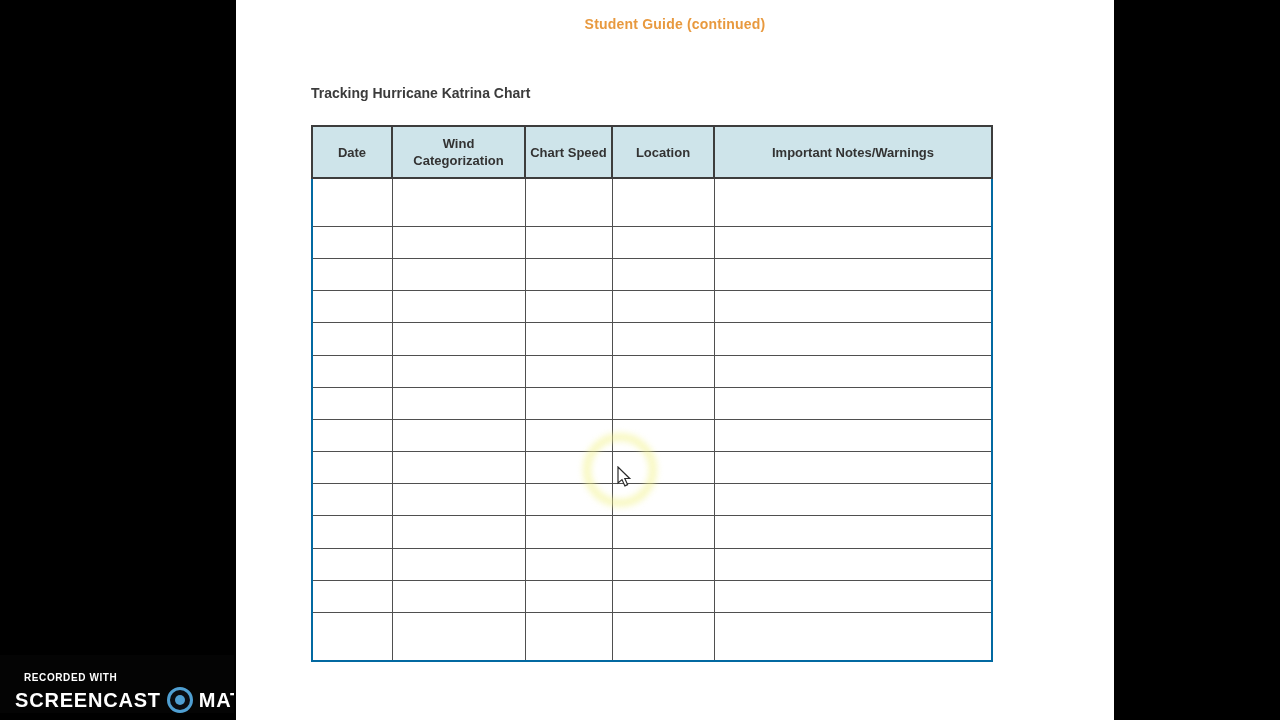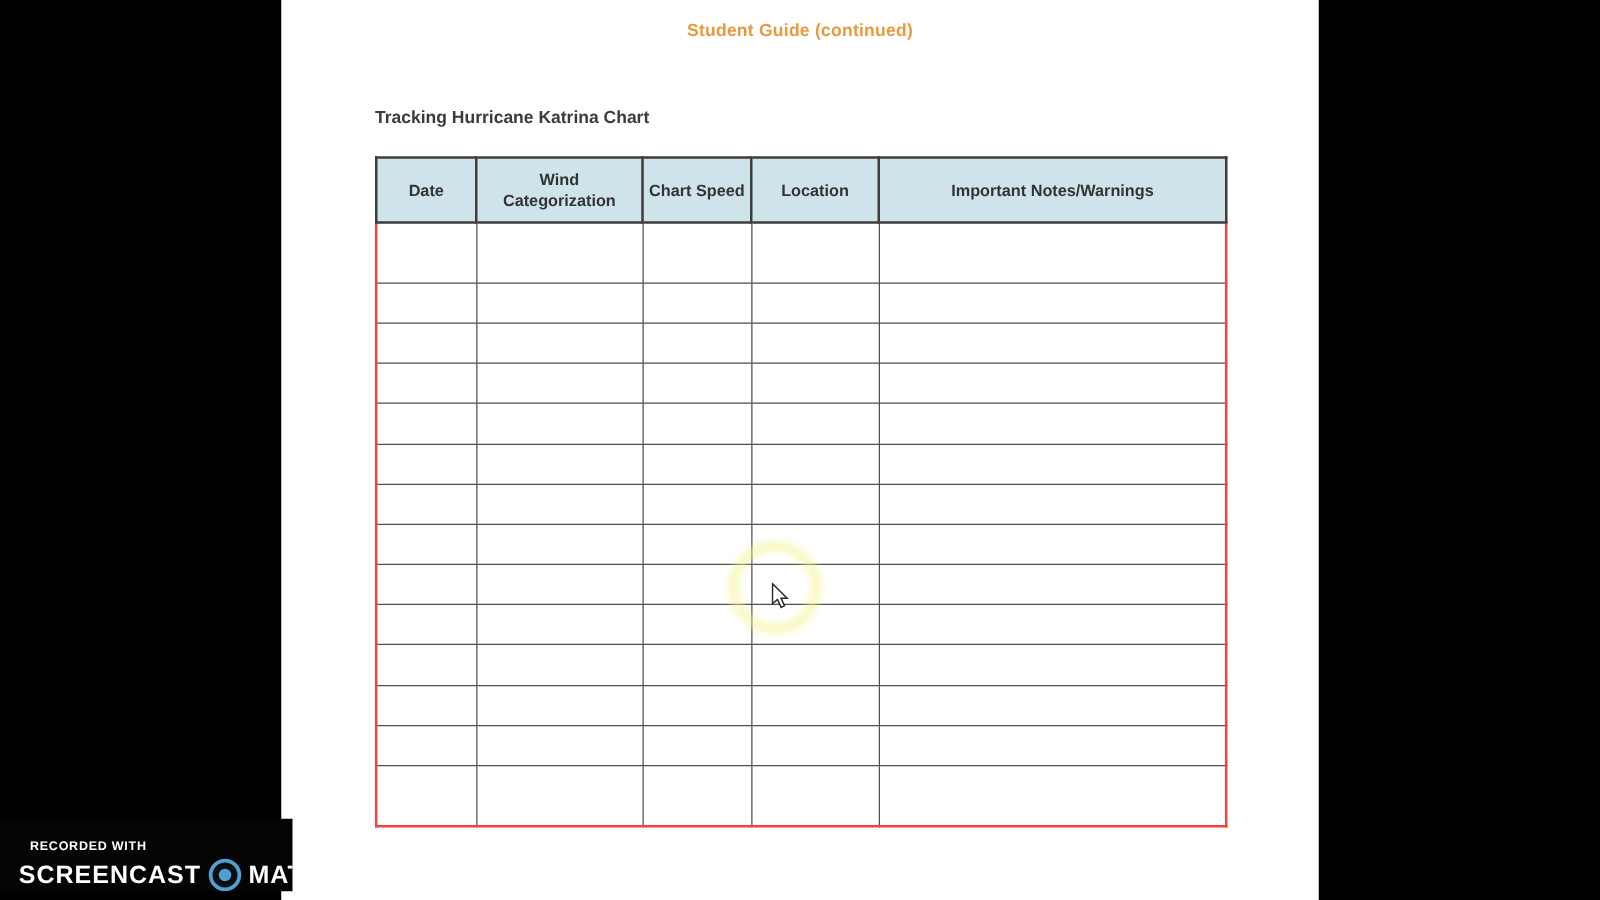--- a/index.html
+++ b/index.html
@@ -4,42 +4,43 @@
 <style>
   html, body { margin: 0; padding: 0; }
   body {
     width: 1280px; height: 720px;
     background: #000;
     position: relative;
     overflow: hidden;
     font-family: "Liberation Sans", "DejaVu Sans", sans-serif;
   }
   .stage {
-    position: absolute; left: 225px; top: 0;
+    position: absolute; left: 236px; top: 0;
     width: 830px; height: 720px;
     background: #ffffff;
+    padding-left: 48px;
   }
   .doc-title {
     position: absolute; top: 16px; left: 0; width: 100%;
     text-align: center;
     font-size: 14px; font-weight: bold;
     color: #e8993e;
     letter-spacing: 0.2px;
   }
   .chart-heading {
     position: absolute; top: 85px; left: 75px;
     font-size: 14px; font-weight: bold;
     color: #3b3b3b;
   }
   table.tracking {
     position: absolute; left: 75px; top: 125px;
     width: 680px; height: 537px;
     border-collapse: collapse;
     table-layout: fixed;
-    border: 2px solid #ef4444;
+    border: 2px solid #0369a1;
   }
   table.tracking thead tr { height: 52px; }
   table.tracking th {
     background: #cee4ea;
     border: 2px solid #3d3d3d;
     font-size: 13px; font-weight: bold;
     color: #333333;
     line-height: 17px;
     padding: 0 4px;
     text-align: center;

